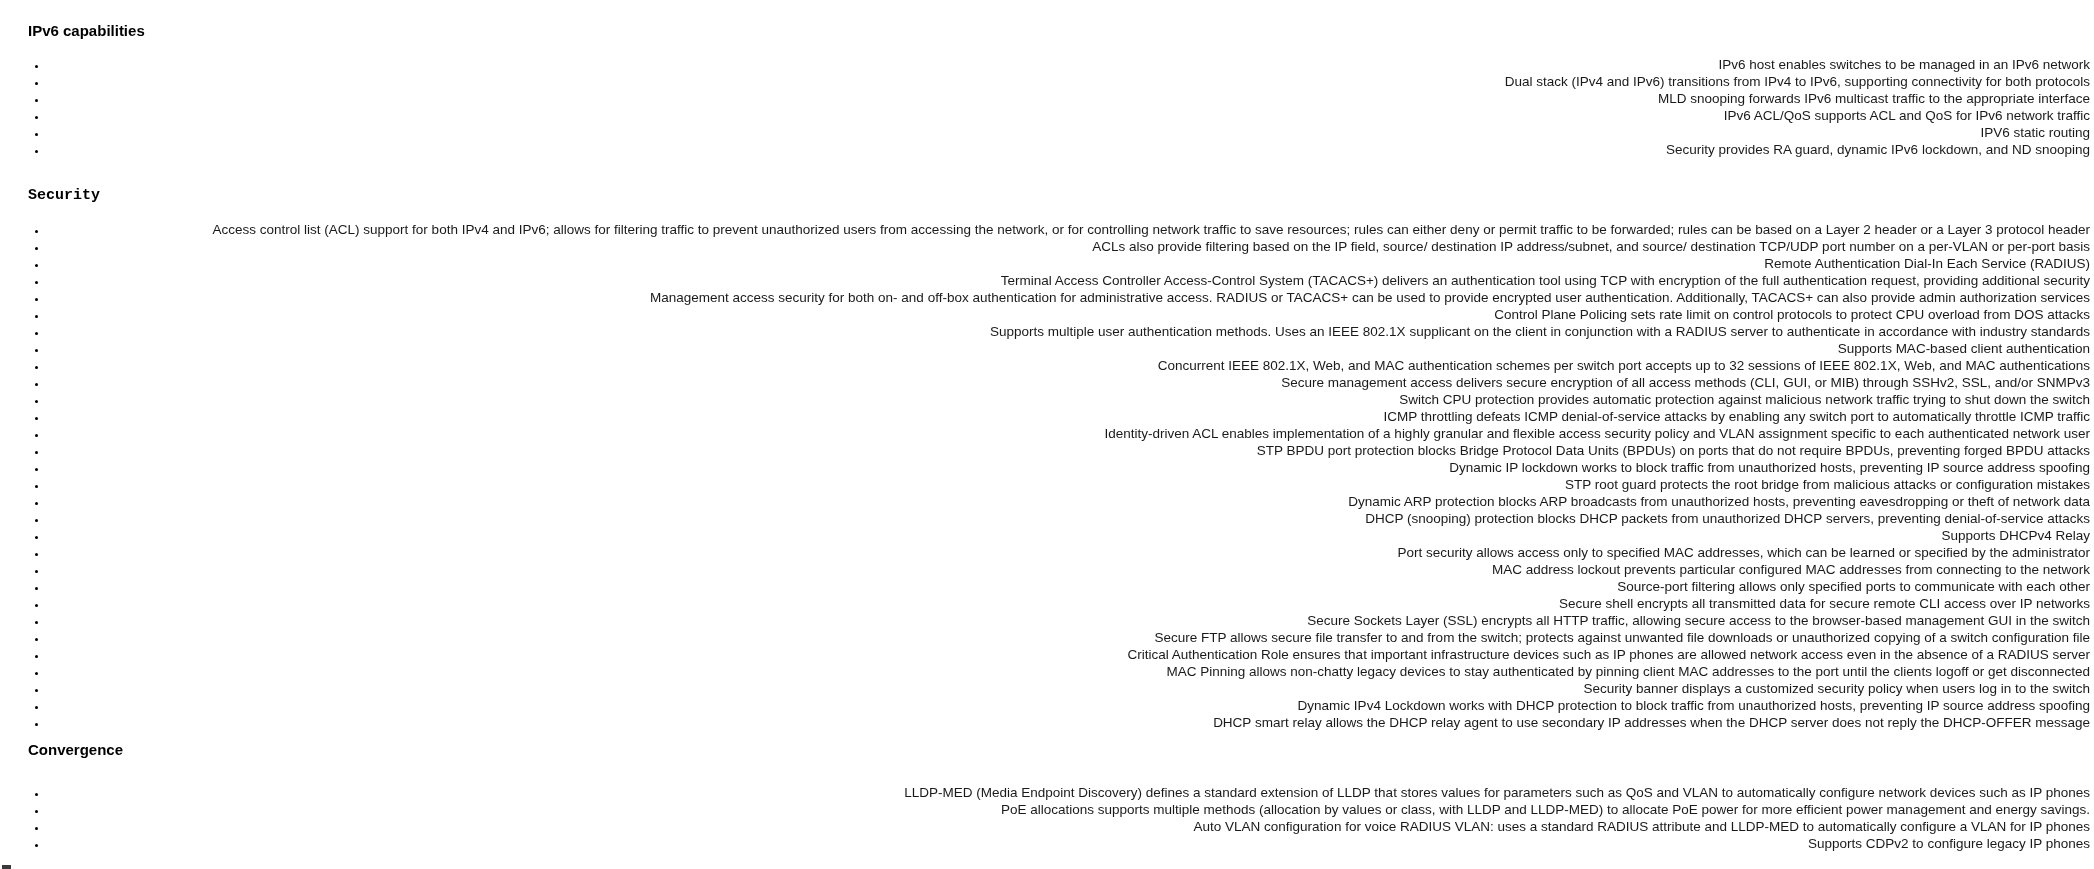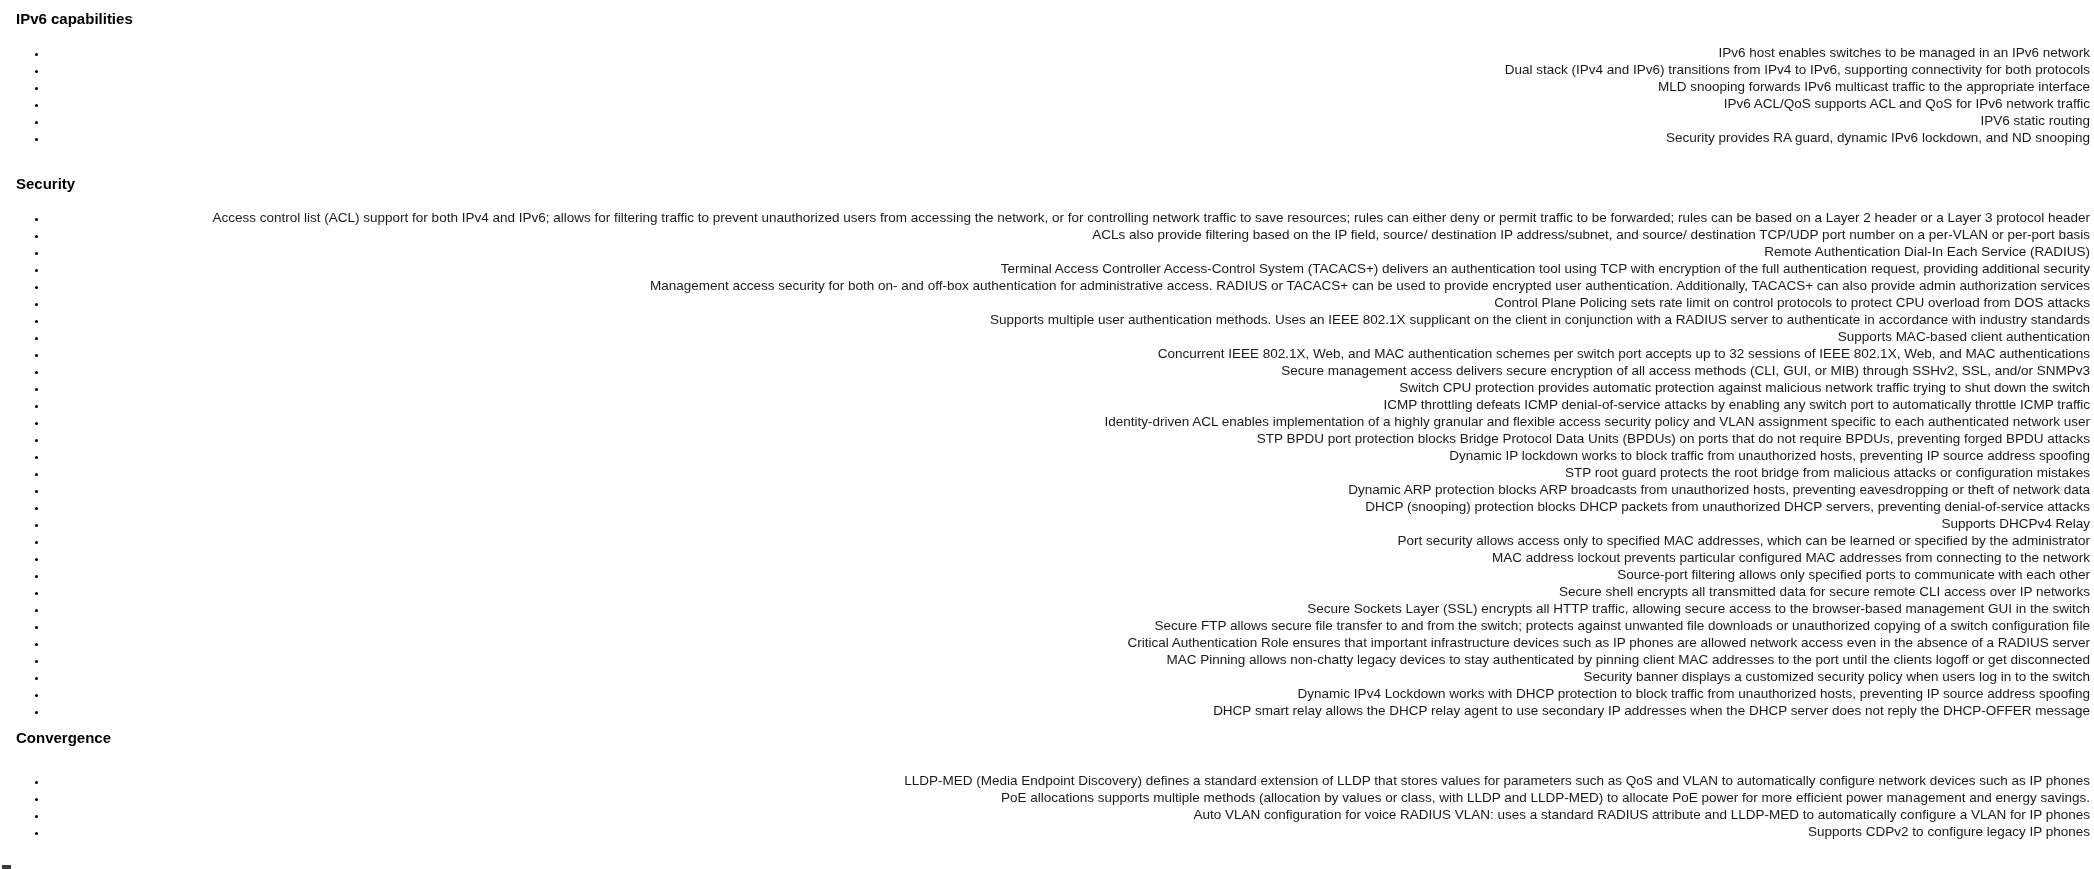--- a/index.html
+++ b/index.html
@@ -18,41 +18,41 @@
     position: relative;
   }
   .page {
     padding: 10px 4px 0 16px;
   }
   .doc-section h3 {
     font-size: 15px;
     line-height: 18px;
     font-weight: bold;
     color: #000000;
-    margin: 0;
+    margin: 12px;
   }
   .doc-section .intro {
     margin: 19px 0 0 0;
   }
   .doc-section ul {
     margin: 16px 0 0 0;
     padding: 0 0 0 32px;
     list-style: disc outside;
     text-align: right;
   }
   .doc-section ul li {
     margin: 0;
     padding: 0;
   }
   .doc-section ul li::marker {
     font-size: 11px;
     color: #000000;
   }
   
-  .doc-section[data-name="section-security"] h3    { margin-top: 29px; }
+  .doc-section[data-name="section-security"] h3    { margin-top: 29px; font-family: Liberation Mono, monospace; }
   .doc-section[data-name="section-security"] ul    { }
   .doc-section[data-name="section-convergence"] h3 { margin-top: 10px; }
   .doc-section[data-name="section-convergence"] ul { margin-top: 25px; }
   
   .cut-fragment {
     position: absolute;
     left: 2px;
     bottom: 0;
     width: 9px;
     height: 4px;

